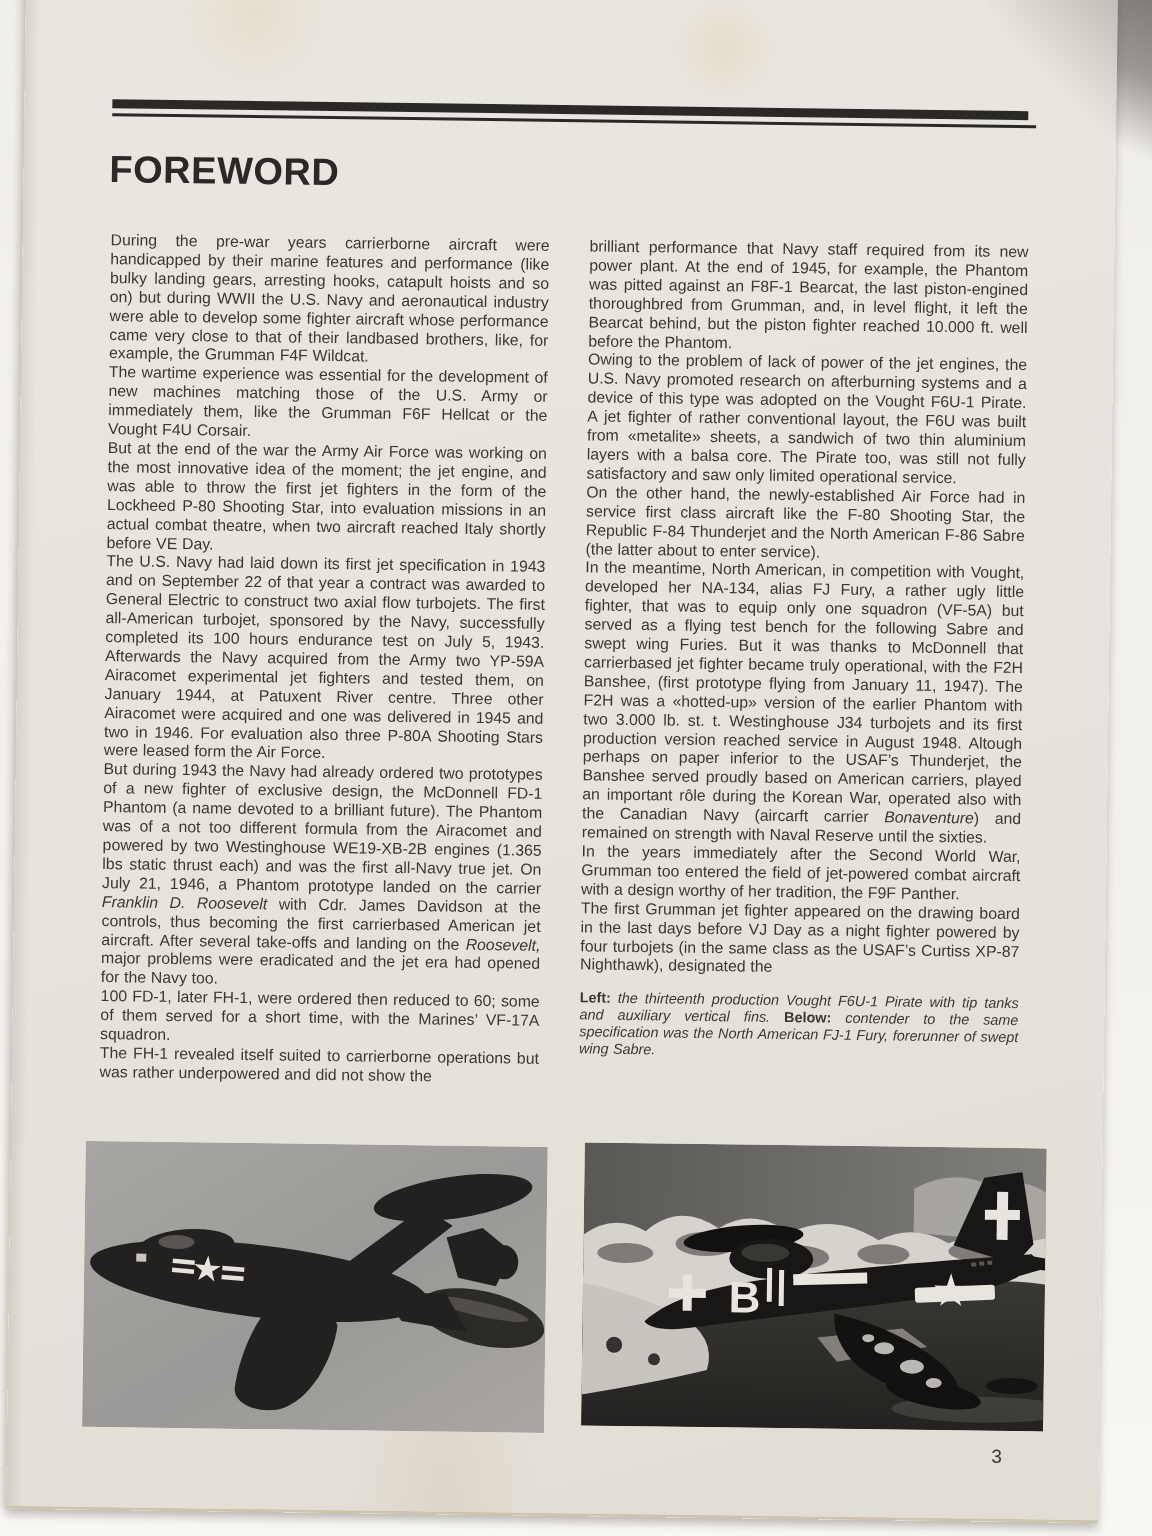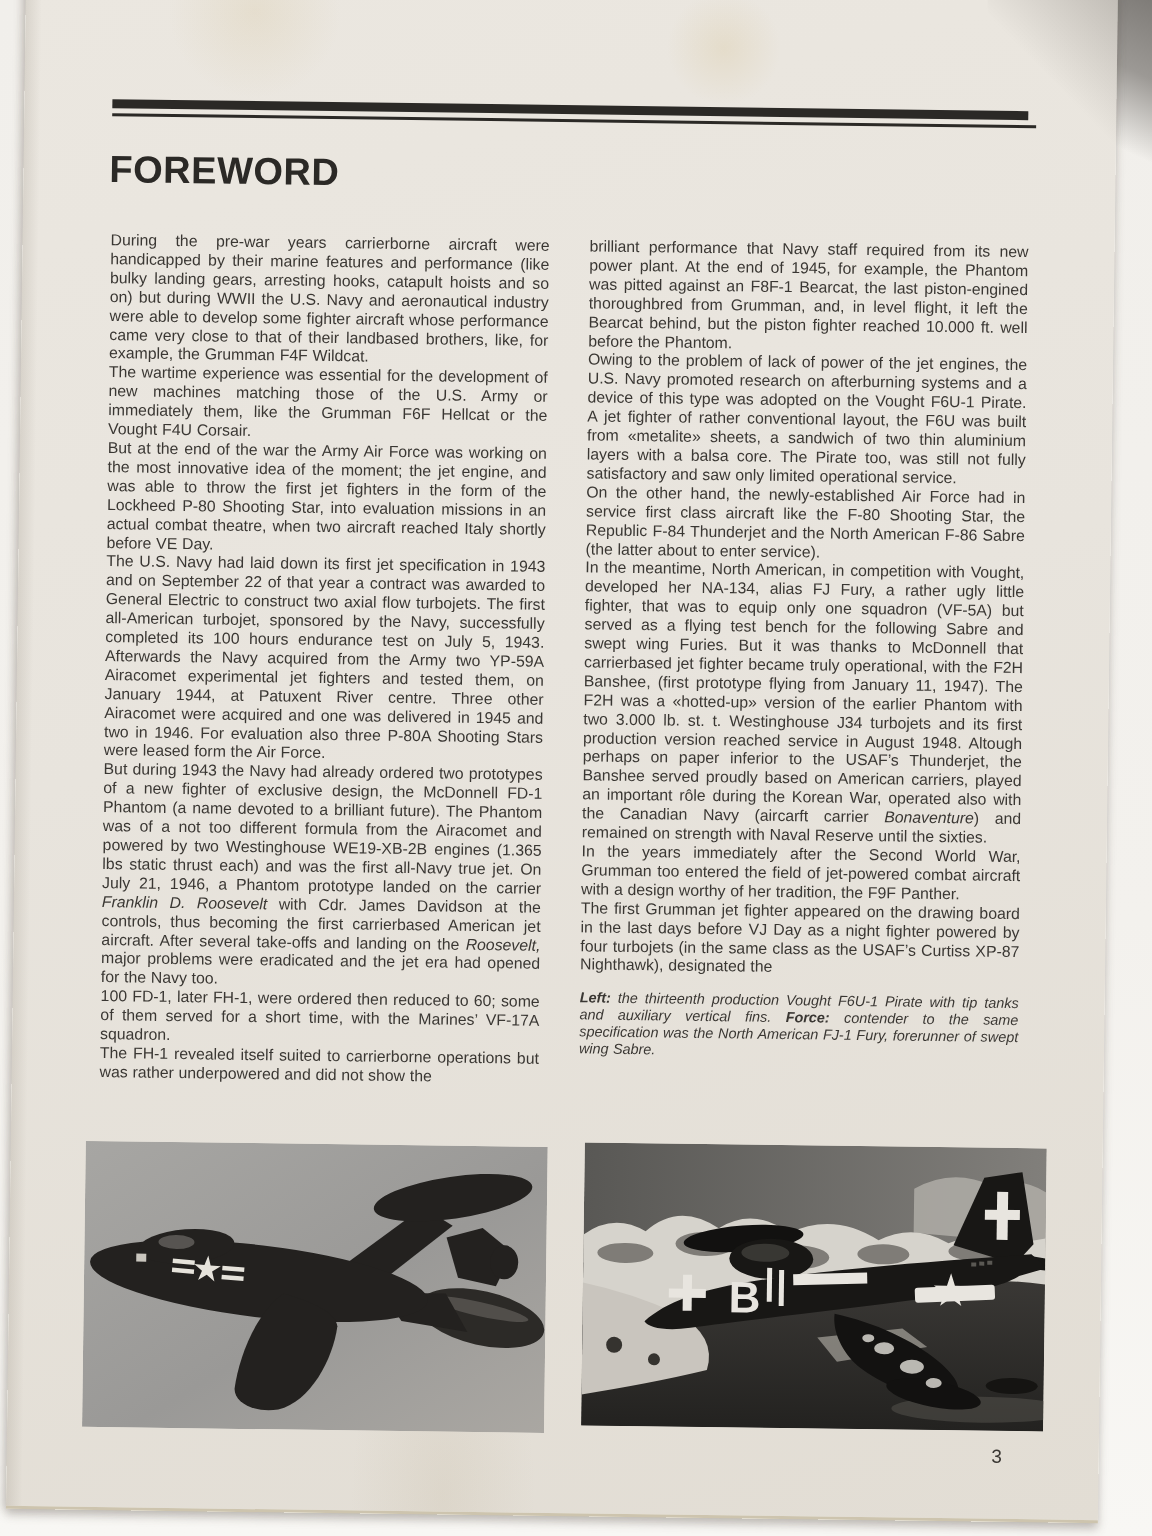--- a/index.html
+++ b/index.html
@@ -38,21 +38,21 @@
     position:absolute;left:86px;top:170px;margin:0;
     font-size:38px;line-height:40px;font-weight:800;letter-spacing:0.5px;color:#2b2926;
   }
   .columns{position:absolute;left:88px;top:252px;width:918px;display:flex;gap:40px;}
   .col{width:439px;}
   .para{
     margin:0;text-align:justify;font-size:15.8px;line-height:18.9px;color:#3a3733;
     word-spacing:0.4px;
   }
   .para span.i{font-style:italic;}
-  .para span.b{font-weight:700;font-style:italic;}
+  .para span.b{font-weight:700;}
   .caption .para{
     margin-top:15px;font-size:14.4px;line-height:16.9px;color:#3a3733;
   }
   .caption .para span.i{font-style:italic;}
   figure{margin:0;padding:0;position:absolute;}
   .photo-left{left:75px;top:1162px;width:462px;height:286px;}
   .photo-right{left:574px;top:1157px;width:462px;height:283px;}
   figure svg{display:block;width:100%;height:100%;}
   .page-number{
     position:absolute;left:960px;top:1455px;width:60px;text-align:center;
@@ -86,21 +86,21 @@
     <div class="col">
       <div id="col-right">
           <p class="para"><span>brilliant performance that Navy staff required from its new power plant. At the end of 1945, for example, the Phantom was pitted against an F8F-1 Bearcat, the last piston-engined thoroughbred from Grumman, and, in level flight, it left the Bearcat behind, but the piston fighter reached 10.000 ft. well before the Phantom.</span></p>
           <p class="para"><span>Owing to the problem of lack of power of the jet engines, the U.S. Navy promoted research on afterburning systems and a device of this type was adopted on the Vought F6U-1 Pirate. A jet fighter of rather conventional layout, the F6U was built from «metalite» sheets, a sandwich of two thin aluminium layers with a balsa core. The Pirate too, was still not fully satisfactory and saw only limited operational service.</span></p>
           <p class="para"><span>On the other hand, the newly-established Air Force had in service first class aircraft like the F-80 Shooting Star, the Republic F-84 Thunderjet and the North American F-86 Sabre (the latter about to enter service).</span></p>
           <p class="para"><span>In the meantime, North American, in competition with Vought, developed her NA-134, alias FJ Fury, a rather ugly little fighter, that was to equip only one squadron (VF-5A) but served as a flying test bench for the following Sabre and swept wing Furies. But it was thanks to McDonnell that carrierbased jet fighter became truly operational, with the F2H Banshee, (first prototype flying from January 11, 1947). The F2H was a «hotted-up» version of the earlier Phantom with two 3.000 lb. st. t. Westinghouse J34 turbojets and its first production version reached service in August 1948. Altough perhaps on paper inferior to the USAF’s Thunderjet, the Banshee served proudly based on American carriers, played an important rôle during the Korean War, operated also with the Canadian Navy (aircarft carrier </span><span class="i">Bonaventure</span><span>) and remained on strength with Naval Reserve until the sixties.</span></p>
           <p class="para"><span>In the years immediately after the Second World War, Grumman too entered the field of jet-powered combat aircraft with a design worthy of her tradition, the F9F Panther.</span></p>
           <p class="para"><span>The first Grumman jet fighter appeared on the drawing board in the last days before VJ Day as a night fighter powered by four turbojets (in the same class as the USAF’s Curtiss XP-87 Nighthawk), designated the</span></p>
         </div>
       <div id="caption" class="caption">
-          <p class="para"><span class="b">Left: </span><span class="i">the thirteenth production Vought F6U-1 Pirate with tip tanks and auxiliary vertical fins. </span><span class="b">Force: </span><span class="i">contender to the same specification was the North American FJ-1 Fury, forerunner of swept wing Sabre.</span></p>
+          <p class="para"><span class="b">Left: </span><span class="i">the thirteenth production Vought F6U-1 Pirate with tip tanks and auxiliary vertical fins. </span><span class="b">Below: </span><span class="i">contender to the same specification was the North American FJ-1 Fury, forerunner of swept wing Sabre.</span></p>
         </div>
     </div>
   </div>
 
   <figure class="photo-left" aria-label="black-and-white photo of a Vought F6U-1 Pirate jet silhouetted in flight against a grey sky, white star-and-bar insignia on the fuselage">
     <svg viewBox="0 0 462 286" preserveAspectRatio="none">
       <defs>
         <linearGradient id="skyL" x1="0" y1="0" x2="1" y2="1">
           <stop offset="0" stop-color="#a7a6a3"></stop>
             <stop offset="0.55" stop-color="#9a9997"></stop>

